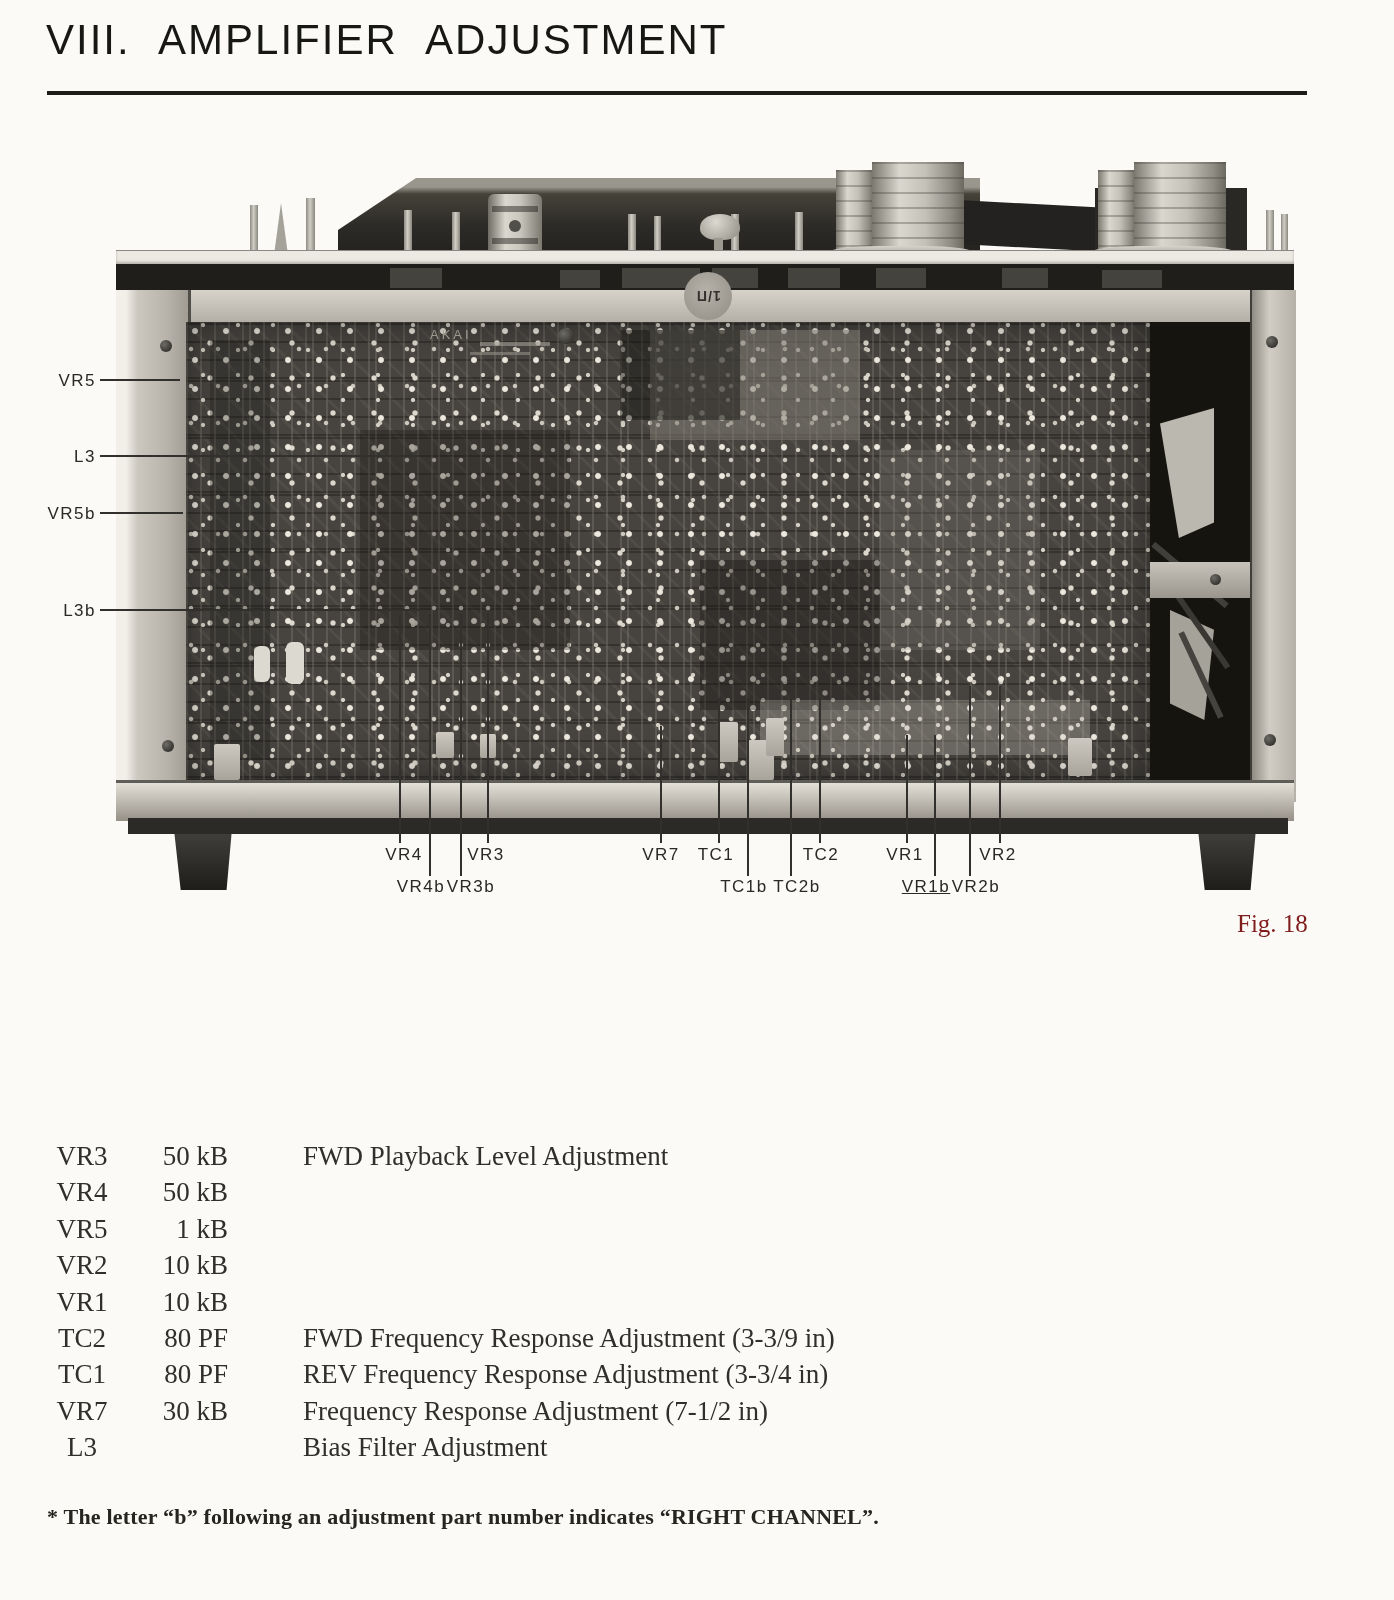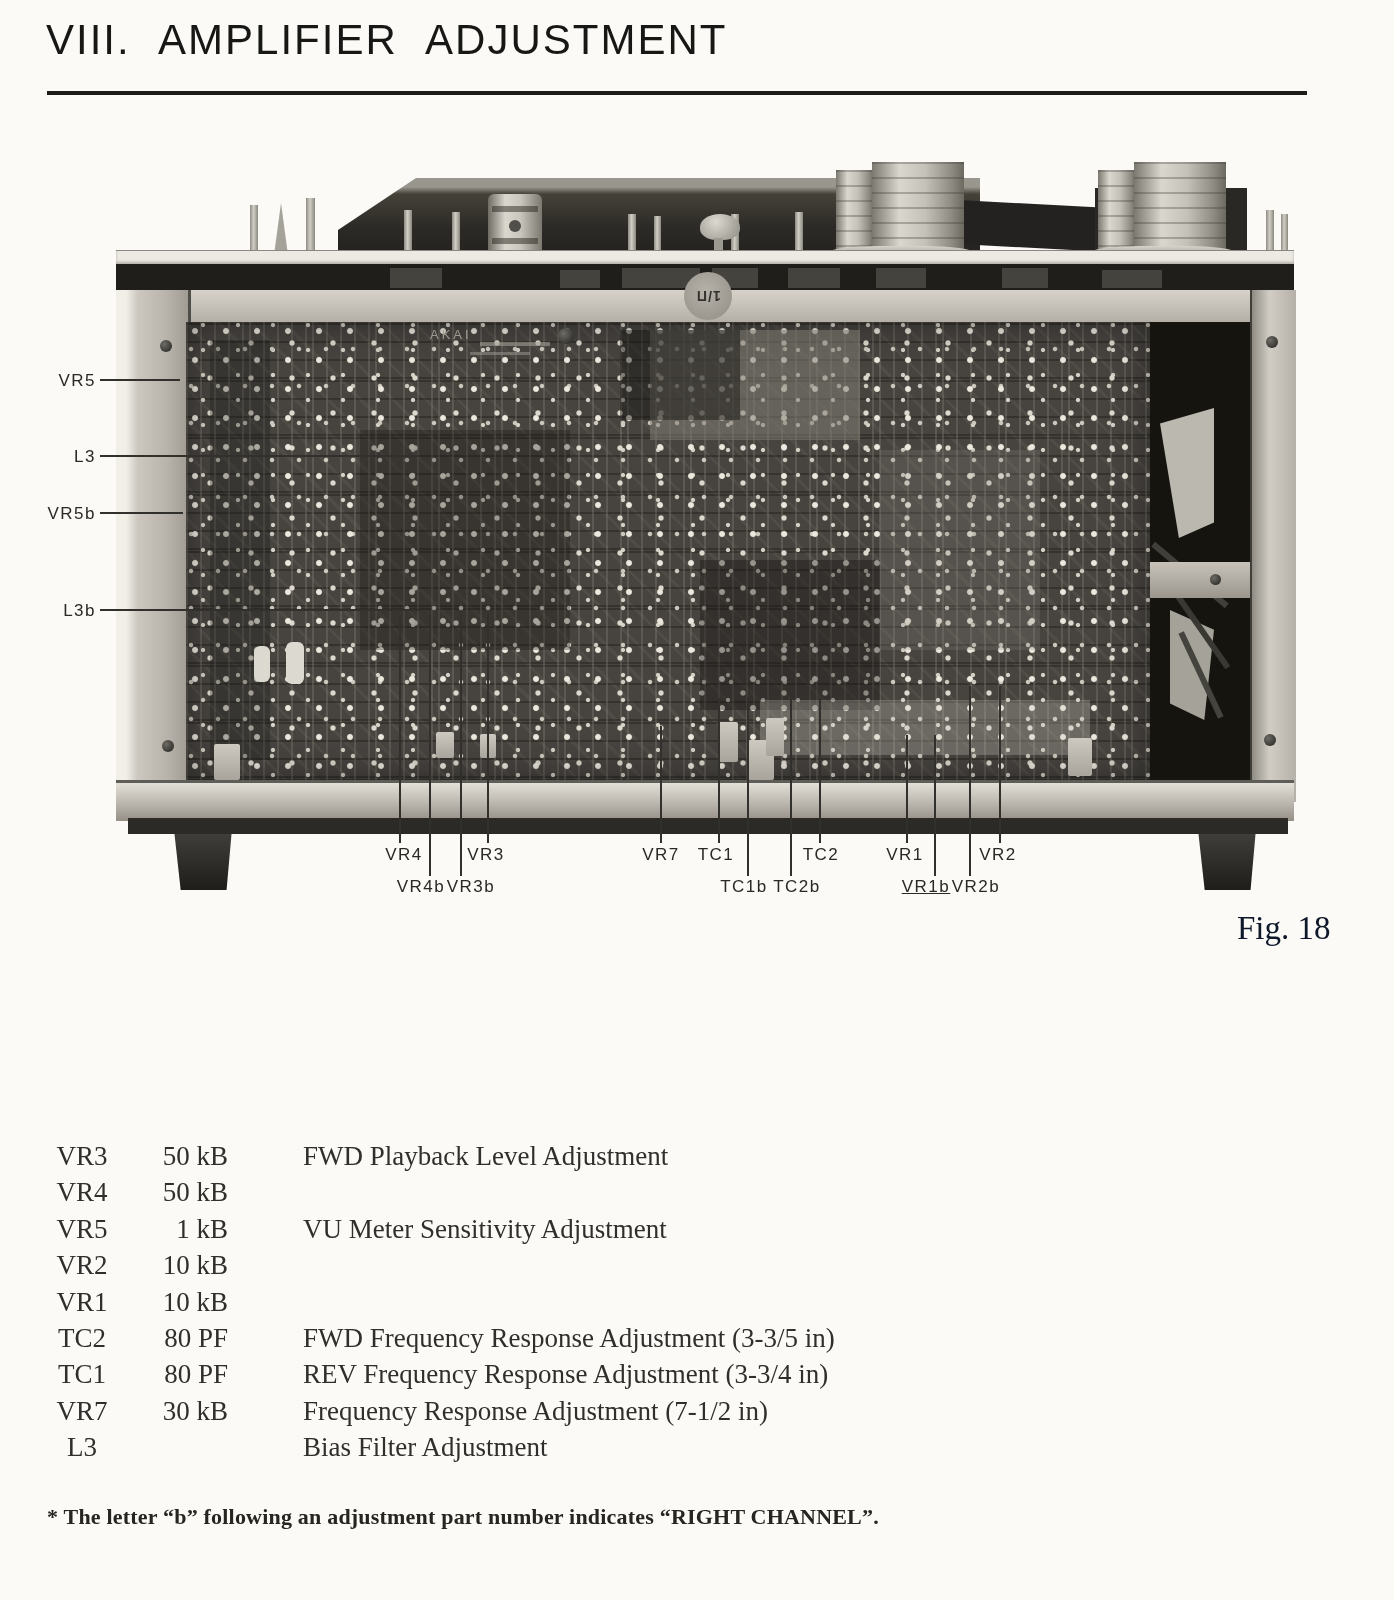--- a/index.html
+++ b/index.html
@@ -35,21 +35,21 @@
   .callout{position:absolute;font-size:17px;letter-spacing:1.5px;color:#2a2926;white-space:nowrap;}
   .c-bot{transform:translateX(-50%);}
   .c-left{width:68px;text-align:right;}
   .lineH{position:absolute;height:2px;background:#31302c;}
   .lineV{position:absolute;width:2px;background:#31302c;}
   .brand{position:absolute;font-size:13px;font-weight:normal;letter-spacing:3px;color:#a7a399;opacity:.9;}
   .sticker{position:absolute;border-radius:50%;background:radial-gradient(circle at 45% 40%,#b6b2aa,#918d85);
            display:flex;align-items:center;justify-content:center;}
   .sticker span{transform:rotate(180deg);font-size:14px;font-weight:bold;color:#33312d;letter-spacing:1px;}
   .fig-caption{position:absolute;left:1237px;top:910px;font-family:"Liberation Serif",serif;
-               font-size:33px;color:#0f172a;}
+               font-size:25px;color:#7f1d1d;}
   .adj-table{position:absolute;left:53px;top:1141px;font-family:"Liberation Serif",serif;
              font-size:27px;color:#302f2d;}
   .adj-row{display:flex;height:36.4px;align-items:baseline;}
   .col-part{width:58px;text-align:center;}
   .col-value{width:117px;text-align:right;}
   .col-desc{padding-left:75px;white-space:nowrap;}
   .footnote{position:absolute;left:47px;top:1504px;margin:0;font-family:"Liberation Serif",serif;
             font-size:22px;font-weight:bold;color:#26251f;letter-spacing:.2px;}
 </style>
 </head>
@@ -222,34 +222,33 @@
       <span class="col-value">50 kB</span>
       <span class="col-desc">FWD Playback Level Adjustment</span>
     </div>
     <div class="adj-row">
       <span class="col-part">VR4</span>
       <span class="col-value">50 kB</span>
     </div>
     <div class="adj-row">
       <span class="col-part">VR5</span>
       <span class="col-value">1 kB</span>
-      <span class="col-desc">VU Meter Sensitivity Adjustment</span>
     </div>
     <div class="adj-row">
       <span class="col-part">VR2</span>
       <span class="col-value">10 kB</span>
     </div>
     <div class="adj-row">
       <span class="col-part">VR1</span>
       <span class="col-value">10 kB</span>
     </div>
     <div class="adj-row">
       <span class="col-part">TC2</span>
       <span class="col-value">80 PF</span>
-      <span class="col-desc">FWD Frequency Response Adjustment (3-3/5 in)</span>
+      <span class="col-desc">FWD Frequency Response Adjustment (3-3/9 in)</span>
     </div>
     <div class="adj-row">
       <span class="col-part">TC1</span>
       <span class="col-value">80 PF</span>
       <span class="col-desc">REV Frequency Response Adjustment (3-3/4 in)</span>
     </div>
     <div class="adj-row">
       <span class="col-part">VR7</span>
       <span class="col-value">30 kB</span>
       <span class="col-desc">Frequency Response Adjustment (7-1/2 in)</span>

